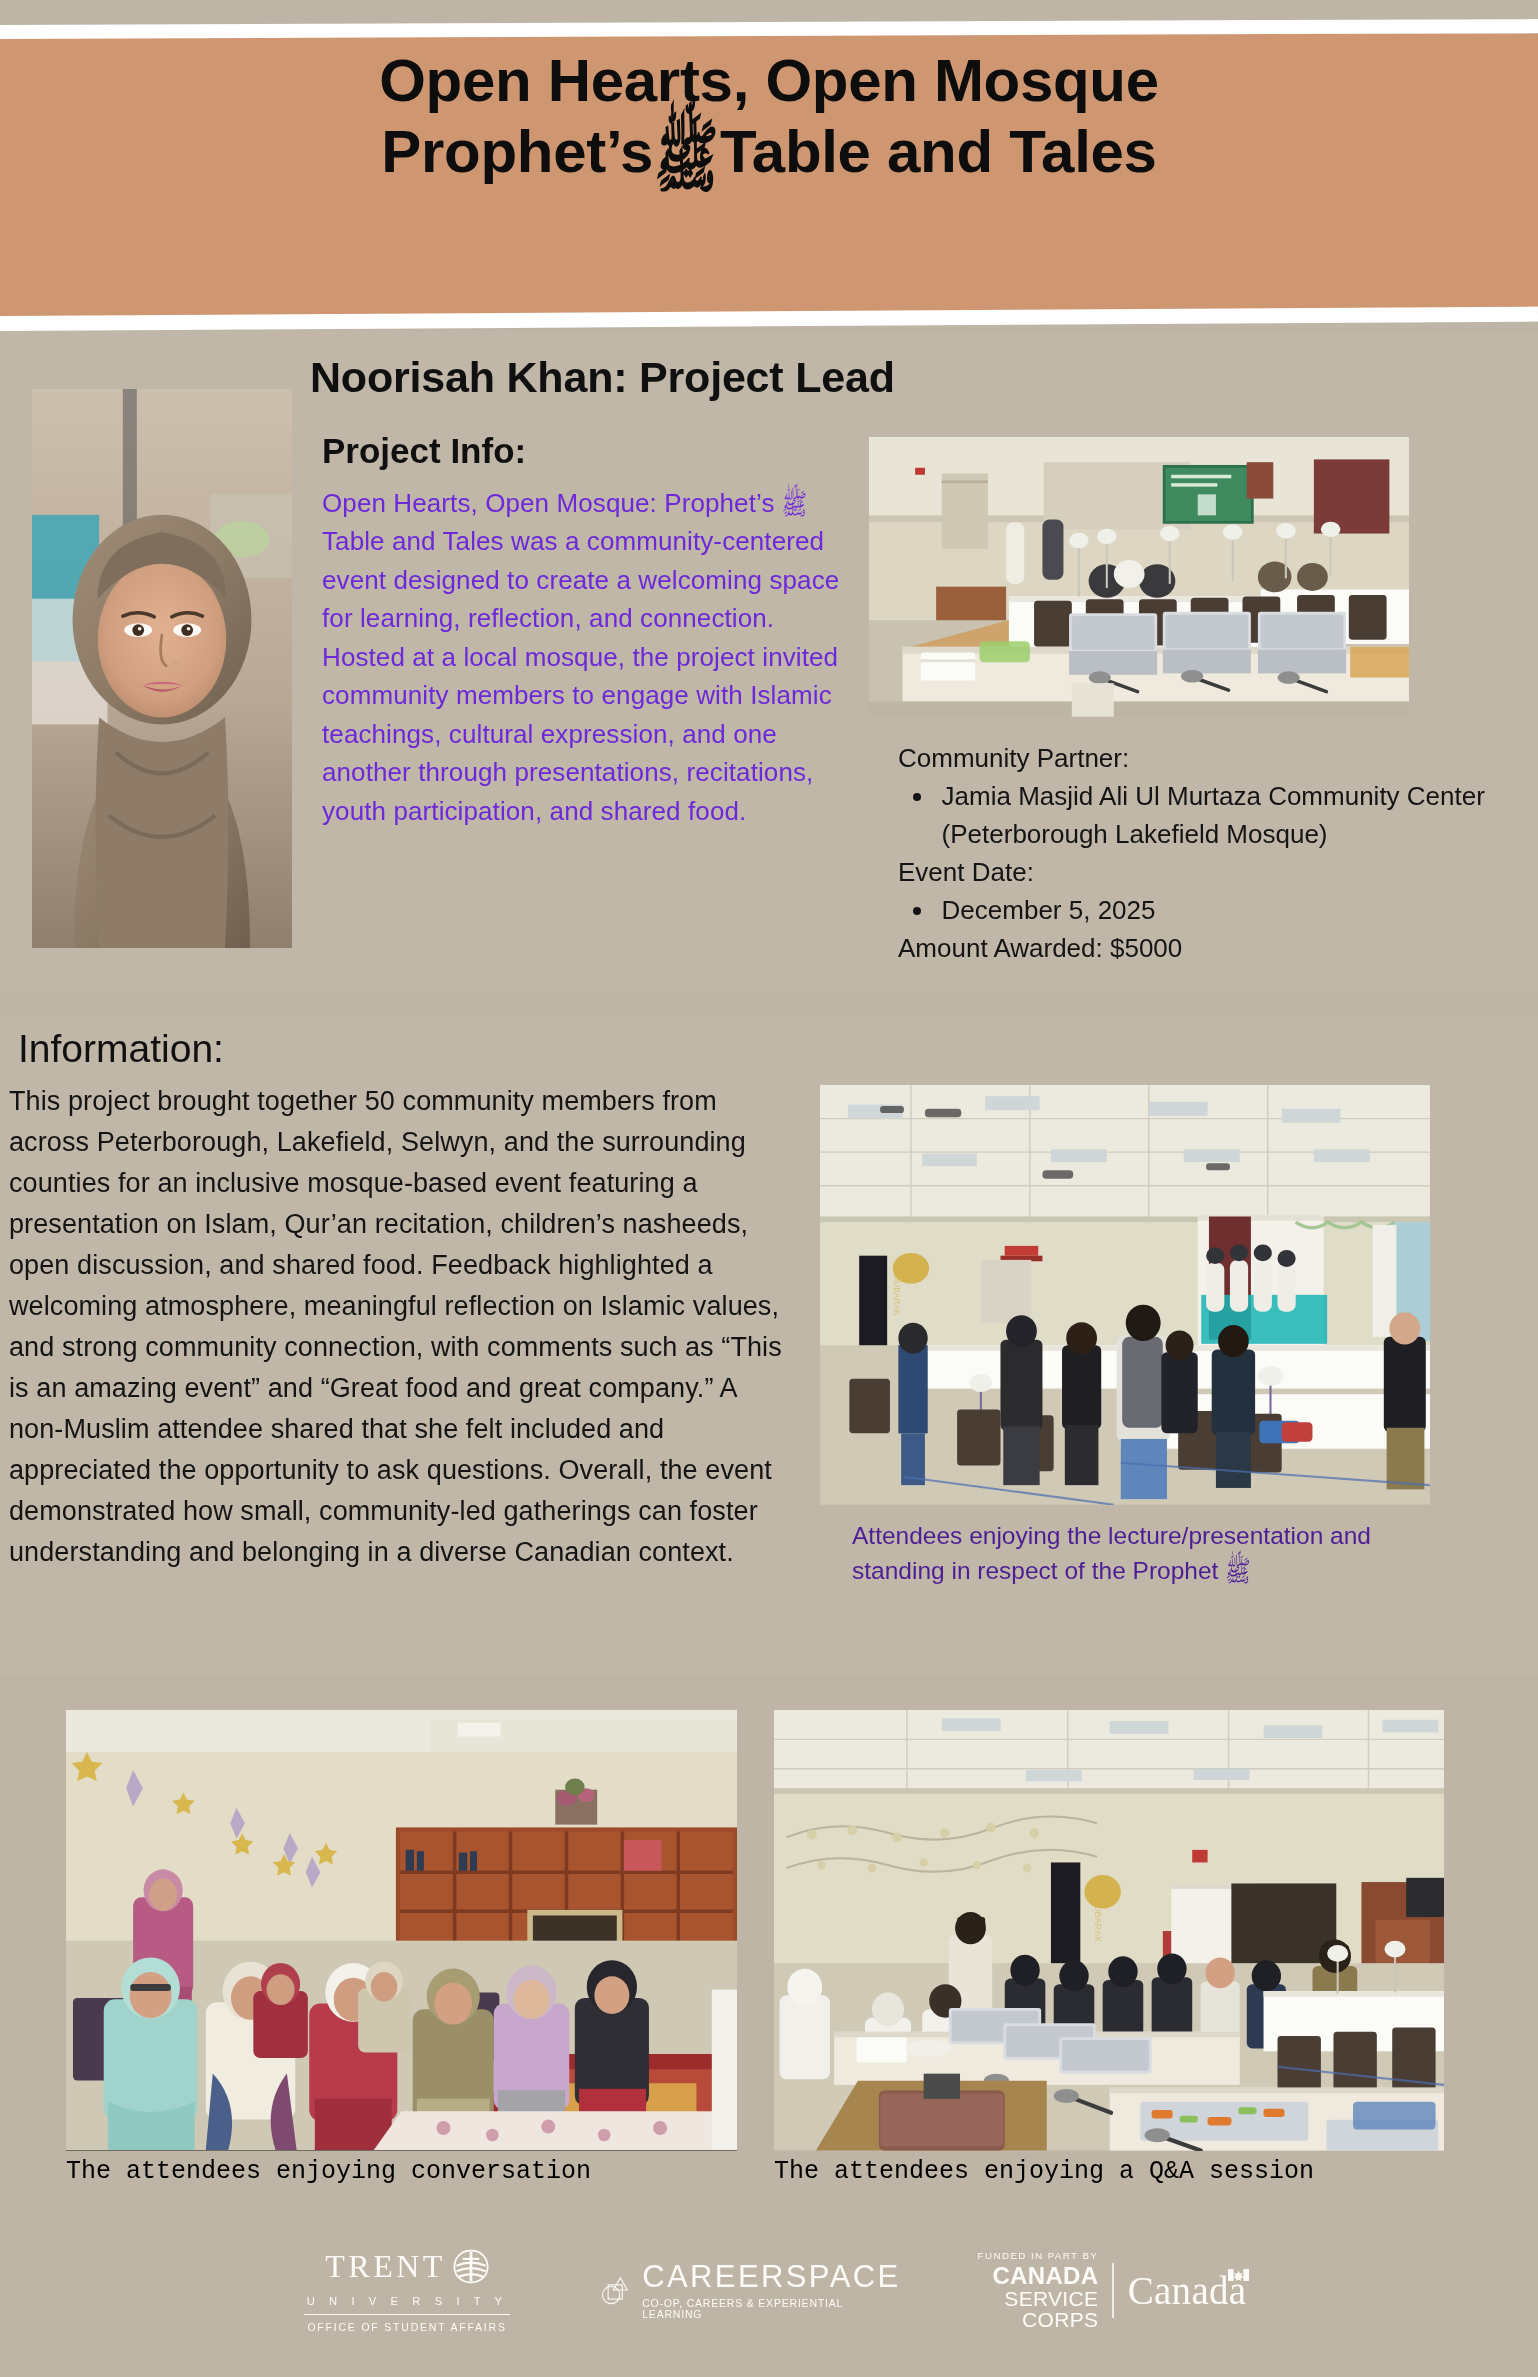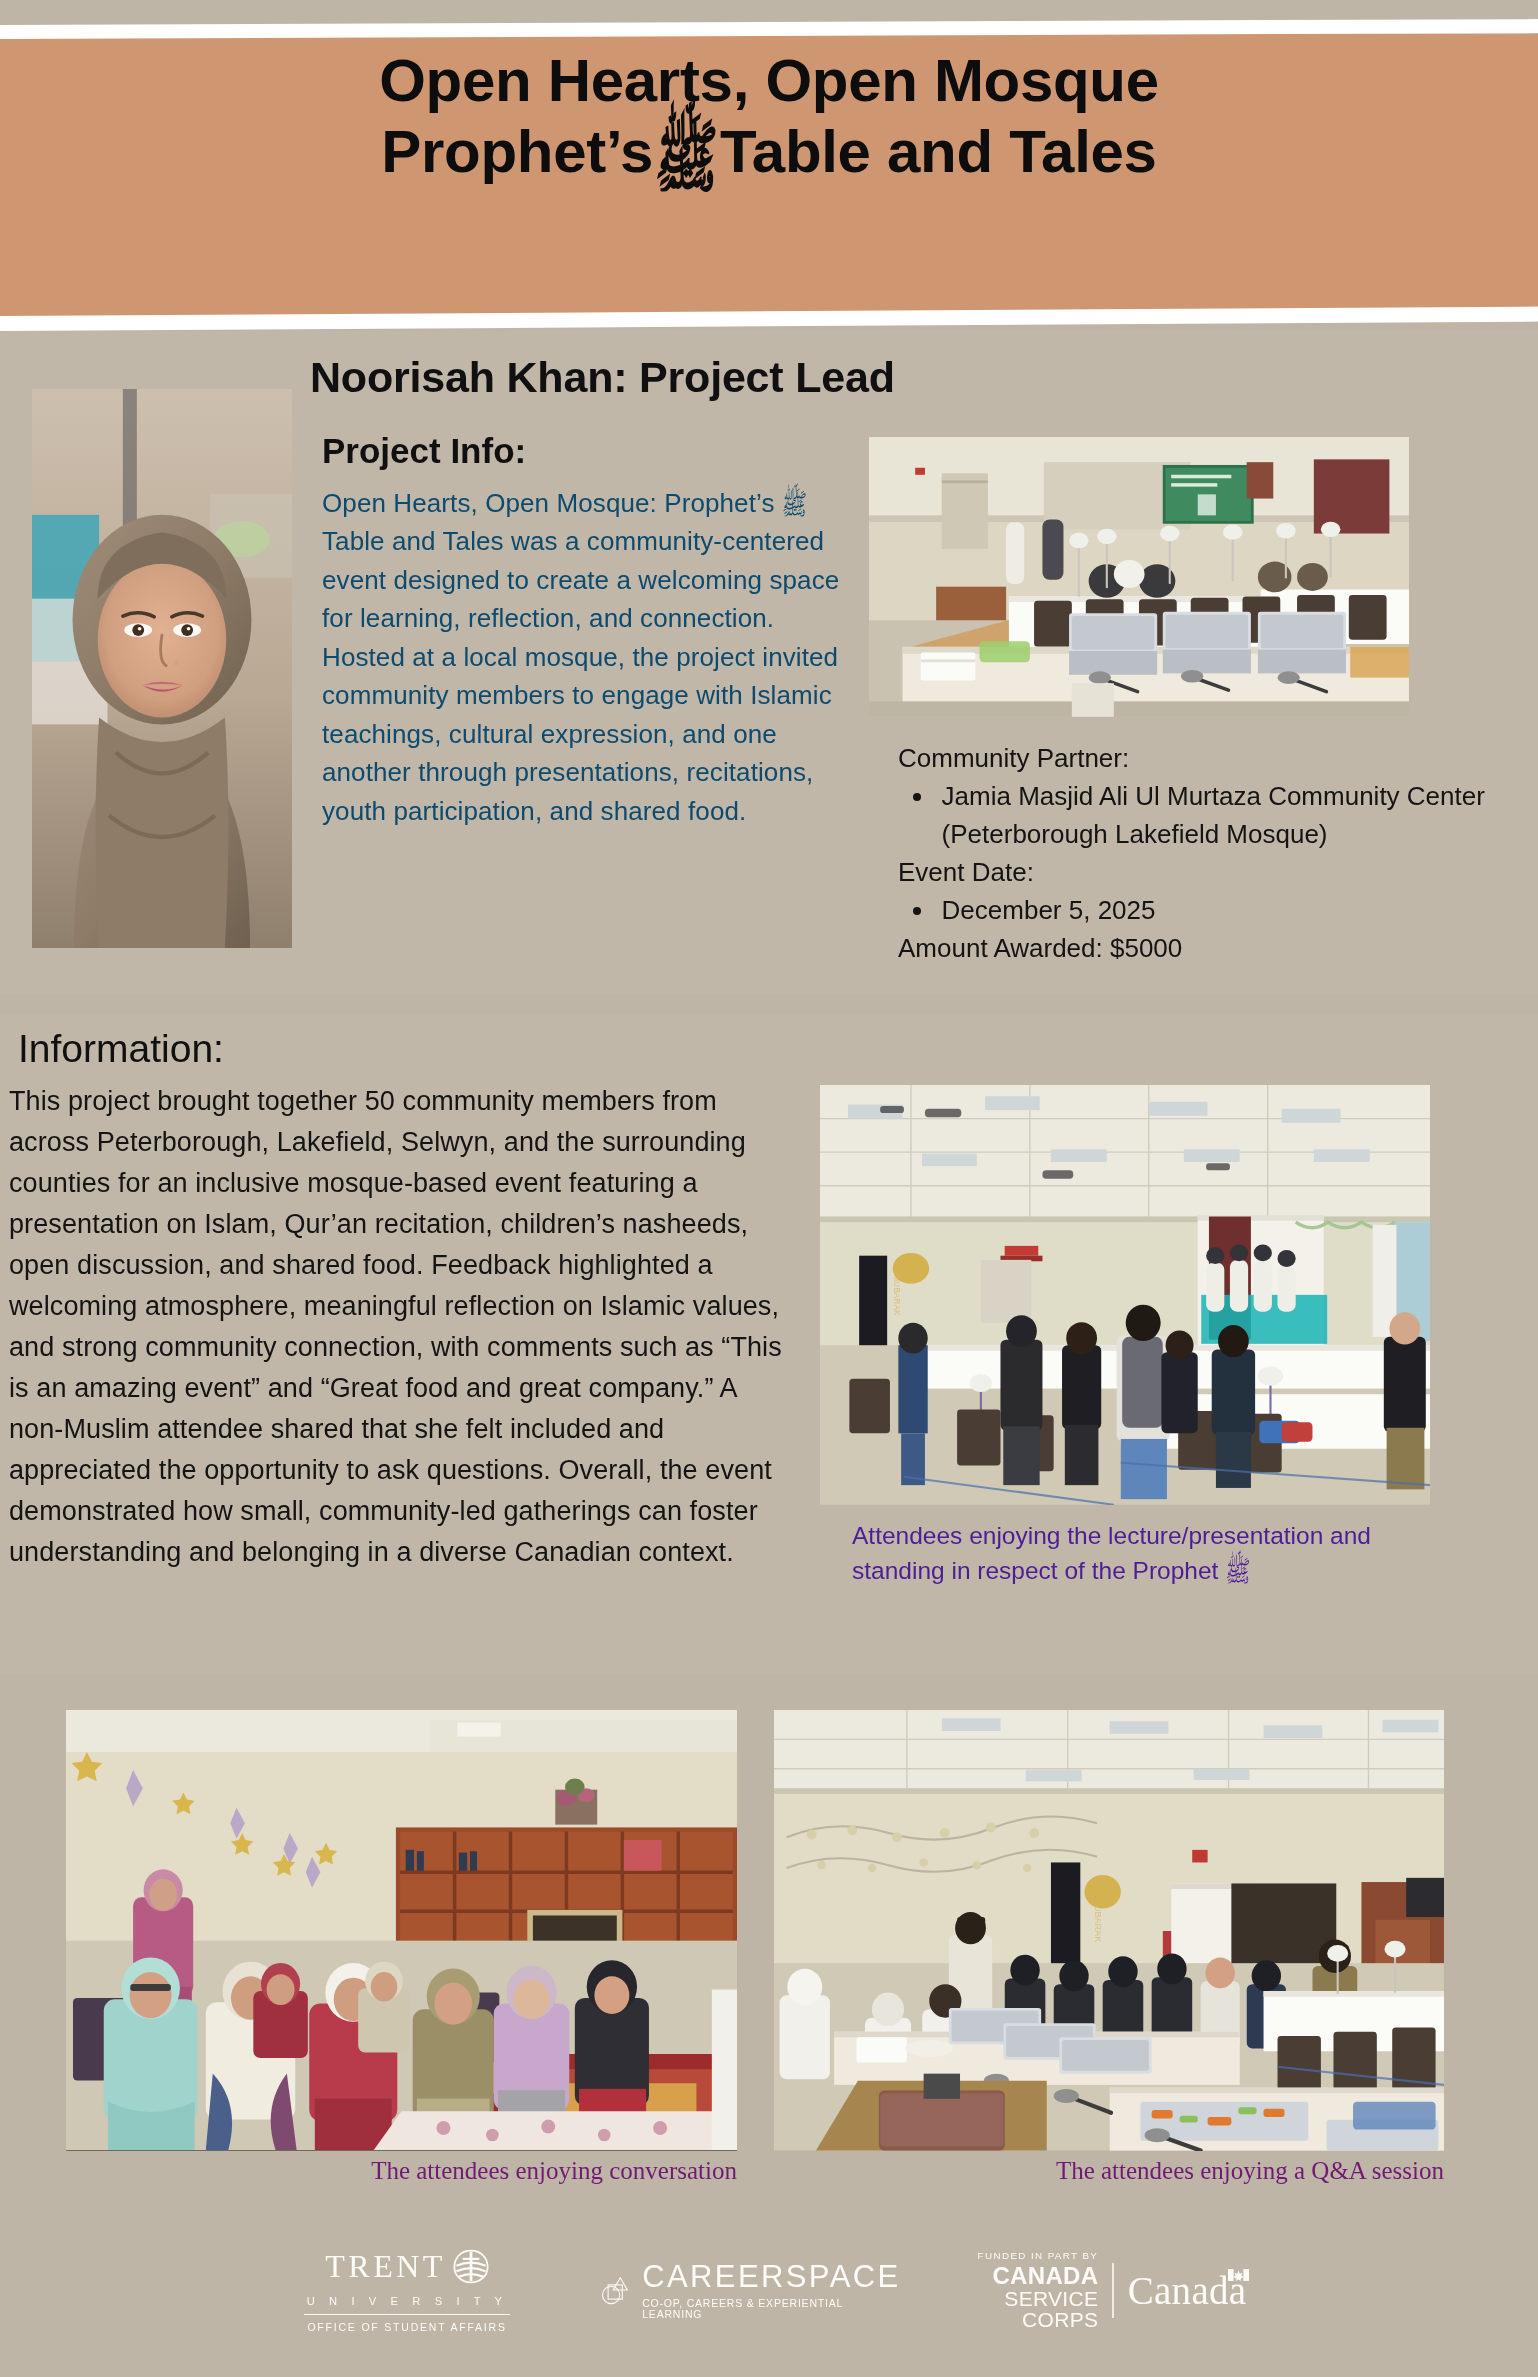--- a/index.html
+++ b/index.html
@@ -109,21 +109,21 @@
   }
 
   .proj-info-body {
     position: absolute;
     left: 322px;
     top: 484px;
     width: 521px;
     font-family: "Liberation Sans Narrow", "Liberation Sans", sans-serif;
     font-size: 26px;
     line-height: 1.48;
-    color: #0c4a6e;
+    color: #6d28d9;
     letter-spacing: 0.1px;
   }
   .proj-info-body .pbuh-glyph {
     font-family: "DejaVu Sans", sans-serif;
     font-size: 21px;
     display: inline-block;
     transform: scale(1, 1.4);
     vertical-align: 0.7px;
   }
 
@@ -237,24 +237,24 @@
     left: 774px;
     top: 1710px;
     width: 670px;
     height: 441px;
     overflow: hidden;
     background: #6e6a5e;
   }
   .bcap {
     position: absolute;
     top: 2157px;
-    font-family: Liberation Serif, serif;
+    font-family: Liberation Mono, monospace;
     font-size: 25px;
-    color: #701a75;
-    text-align: right;
+    color: #000000;
+    text-align: left;
   }
   .bcap.left  { left: 66px;  width: 671px; }
   .bcap.right { left: 774px; width: 670px; }
 
   
   .logos {
     position: absolute;
     left: 0;
     top: 2224px;
     width: 1538px;

